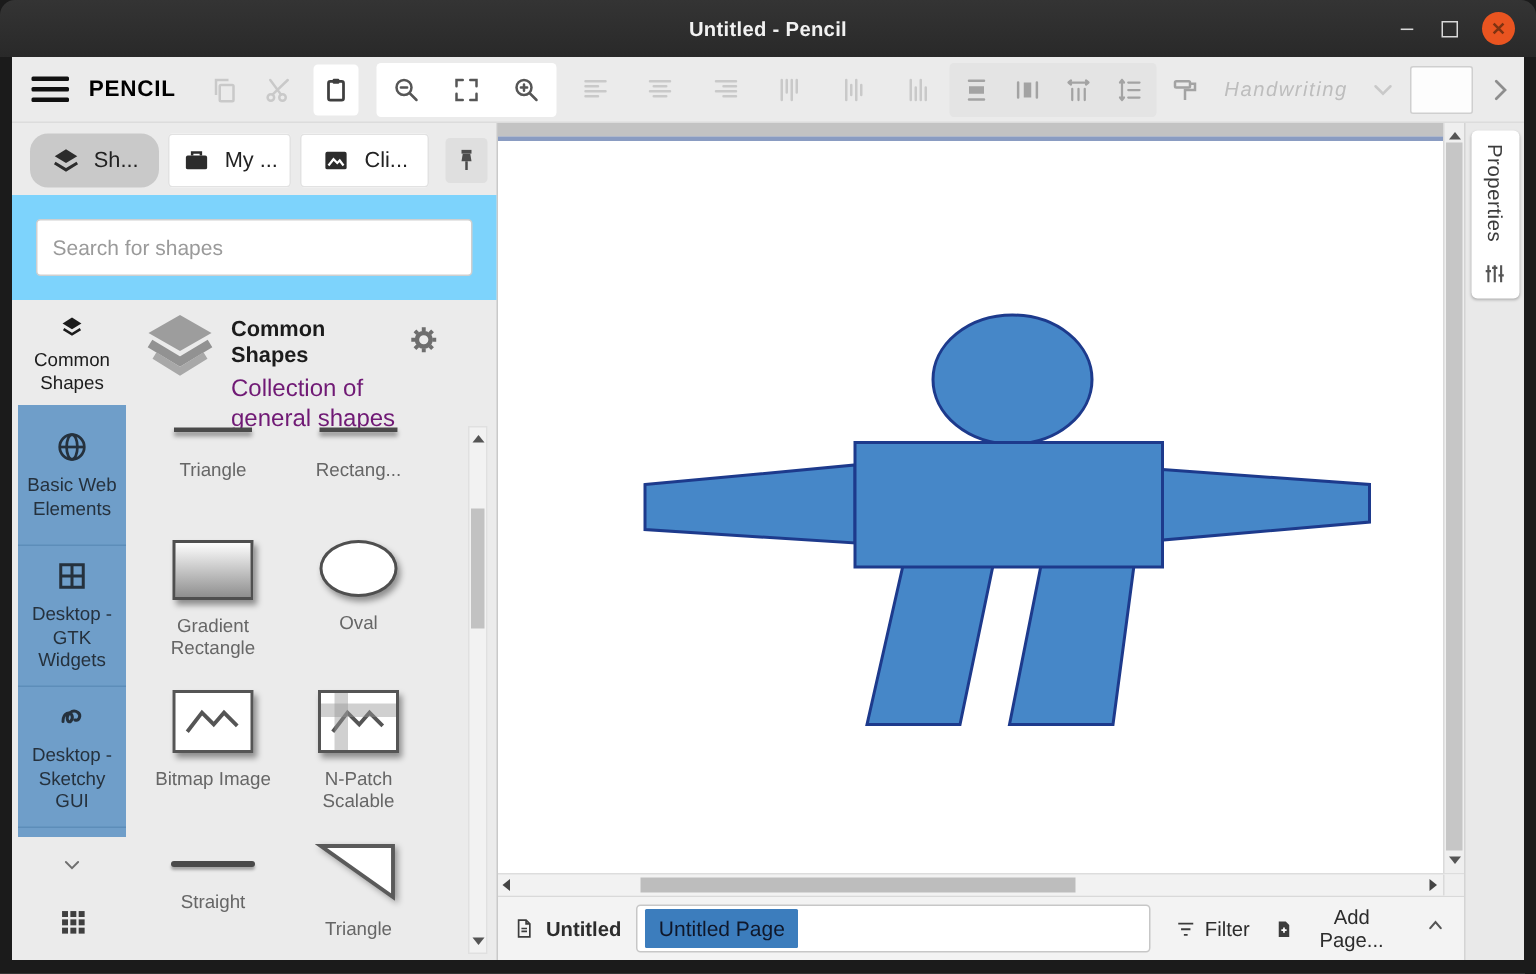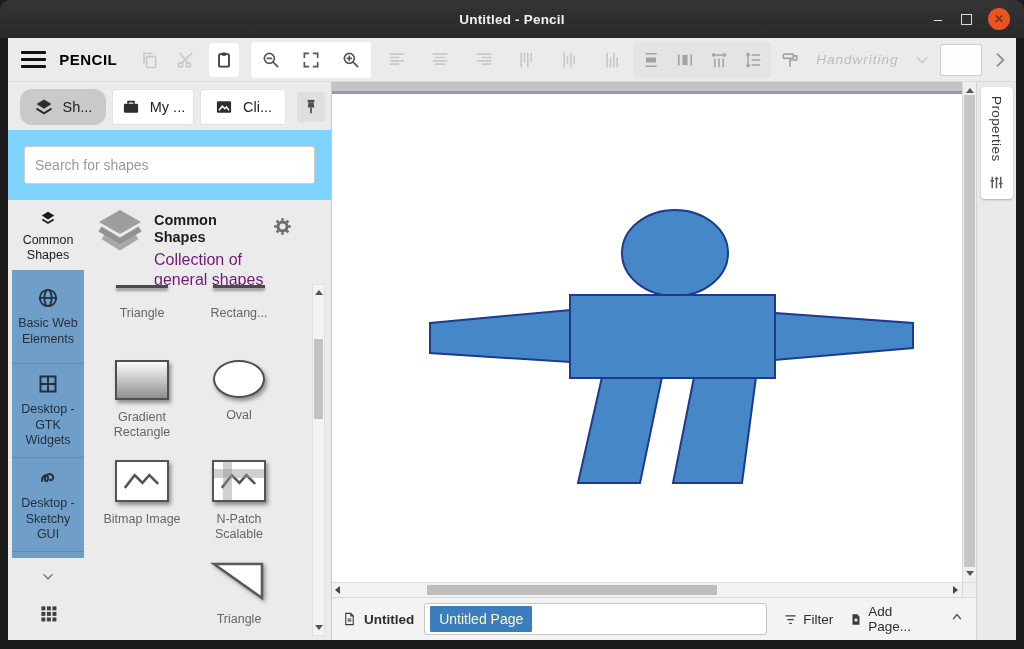--- a/index.html
+++ b/index.html
@@ -119,23 +119,23 @@
   .h-left { margin-left:3px; } .h-right { position:absolute; right:18px; }
   .h-thumb { position:absolute; left:95px; width:290px; top:2px; bottom:2px; background:#bdbdbd; }
   .h-corner { position:absolute; right:0; top:0; bottom:0; width:14px; background:#efefef; border-left:1px solid #dadada; }
 
   
   .page-bar { flex:0 0 43px; background:#f3f3f3; border-top:1px solid #d9d9d9;
               display:flex; align-items:center; padding:0 12px 0 10px; }
   .doc-lbl { font-size:13.5px; font-weight:bold; color:#2d2d2d; margin:0 10px 0 7px; }
   .name-box { width:366px; height:32px; background:#fff; border:1px solid #c7c7c7; border-radius:3px;
               display:flex; align-items:center; padding-left:5px; overflow:hidden; }
-  .name-sel { background:#3c7dbd; color:#fef9c3; font-size:14px; padding:5px 9px; border-radius:1px; }
+  .name-sel { background:#3c7dbd; color:#0f172a; font-size:14px; padding:5px 9px; border-radius:1px; }
   .pb-spacer { flex:1; }
-  .pb-btn { display:flex; align-items:center; gap:5px; font-size:13.5px; color:#2d2d2d; margin-left:16px; }
+  .pb-btn { display:flex; align-items:center; gap:5px; font-size:13.5px; color:#2d2d2d; margin-left:16px;text-align:center; }
   .pb-collapse { margin-left:16px; color:#555; }
 
   
   .right-strip { flex:0 0 40px; background:#e9e9e9; border-left:1px solid #d4d4d4; }
   .props-tab { width:32px; margin:5px auto 0; height:112px; background:#fff; border-radius:4px;
                box-shadow:0 1px 2px rgba(0,0,0,.25); display:flex; flex-direction:column; align-items:center; }
   .props-txt { writing-mode:vertical-rl; font-size:13.5px; color:#3c3c3c; margin-top:9px; letter-spacing:.4px; }
   .props-icon { margin:auto 0 8px; color:#555; }
 </style>
 </head>
@@ -416,20 +416,24 @@
               <div class="prev imgbox">
                 <div class="npatch-v"></div>
                 <div class="npatch-h"></div>
                 <svg viewBox="0 0 50 37" width="49" height="37">
                     <polyline points="8,26 18,13 26,21 33,13 42,22" fill="none" stroke="#555" stroke-width="2.6"></polyline>
                   </svg>
               </div>
               <div class="lbl">N-Patch Scalable</div>
             </div>
 
+            <div class="cell col1 r4">
+              <div class="line-prev"></div>
+              <div class="lbl">Straight</div>
+            </div>
             <div class="cell col2 r4">
               <svg class="tri-prev" viewBox="0 0 58 42" width="58" height="42">
                   <polygon points="4,4 52,4 52,38" fill="#fff" stroke="#5a5a5a" stroke-width="2.6"></polygon>
                 </svg>
               <div class="lbl">Triangle</div>
             </div>
 
             <div class="g-scroll">
               <div class="arr up g-arr-up"></div>
               <div class="g-thumb"></div>

